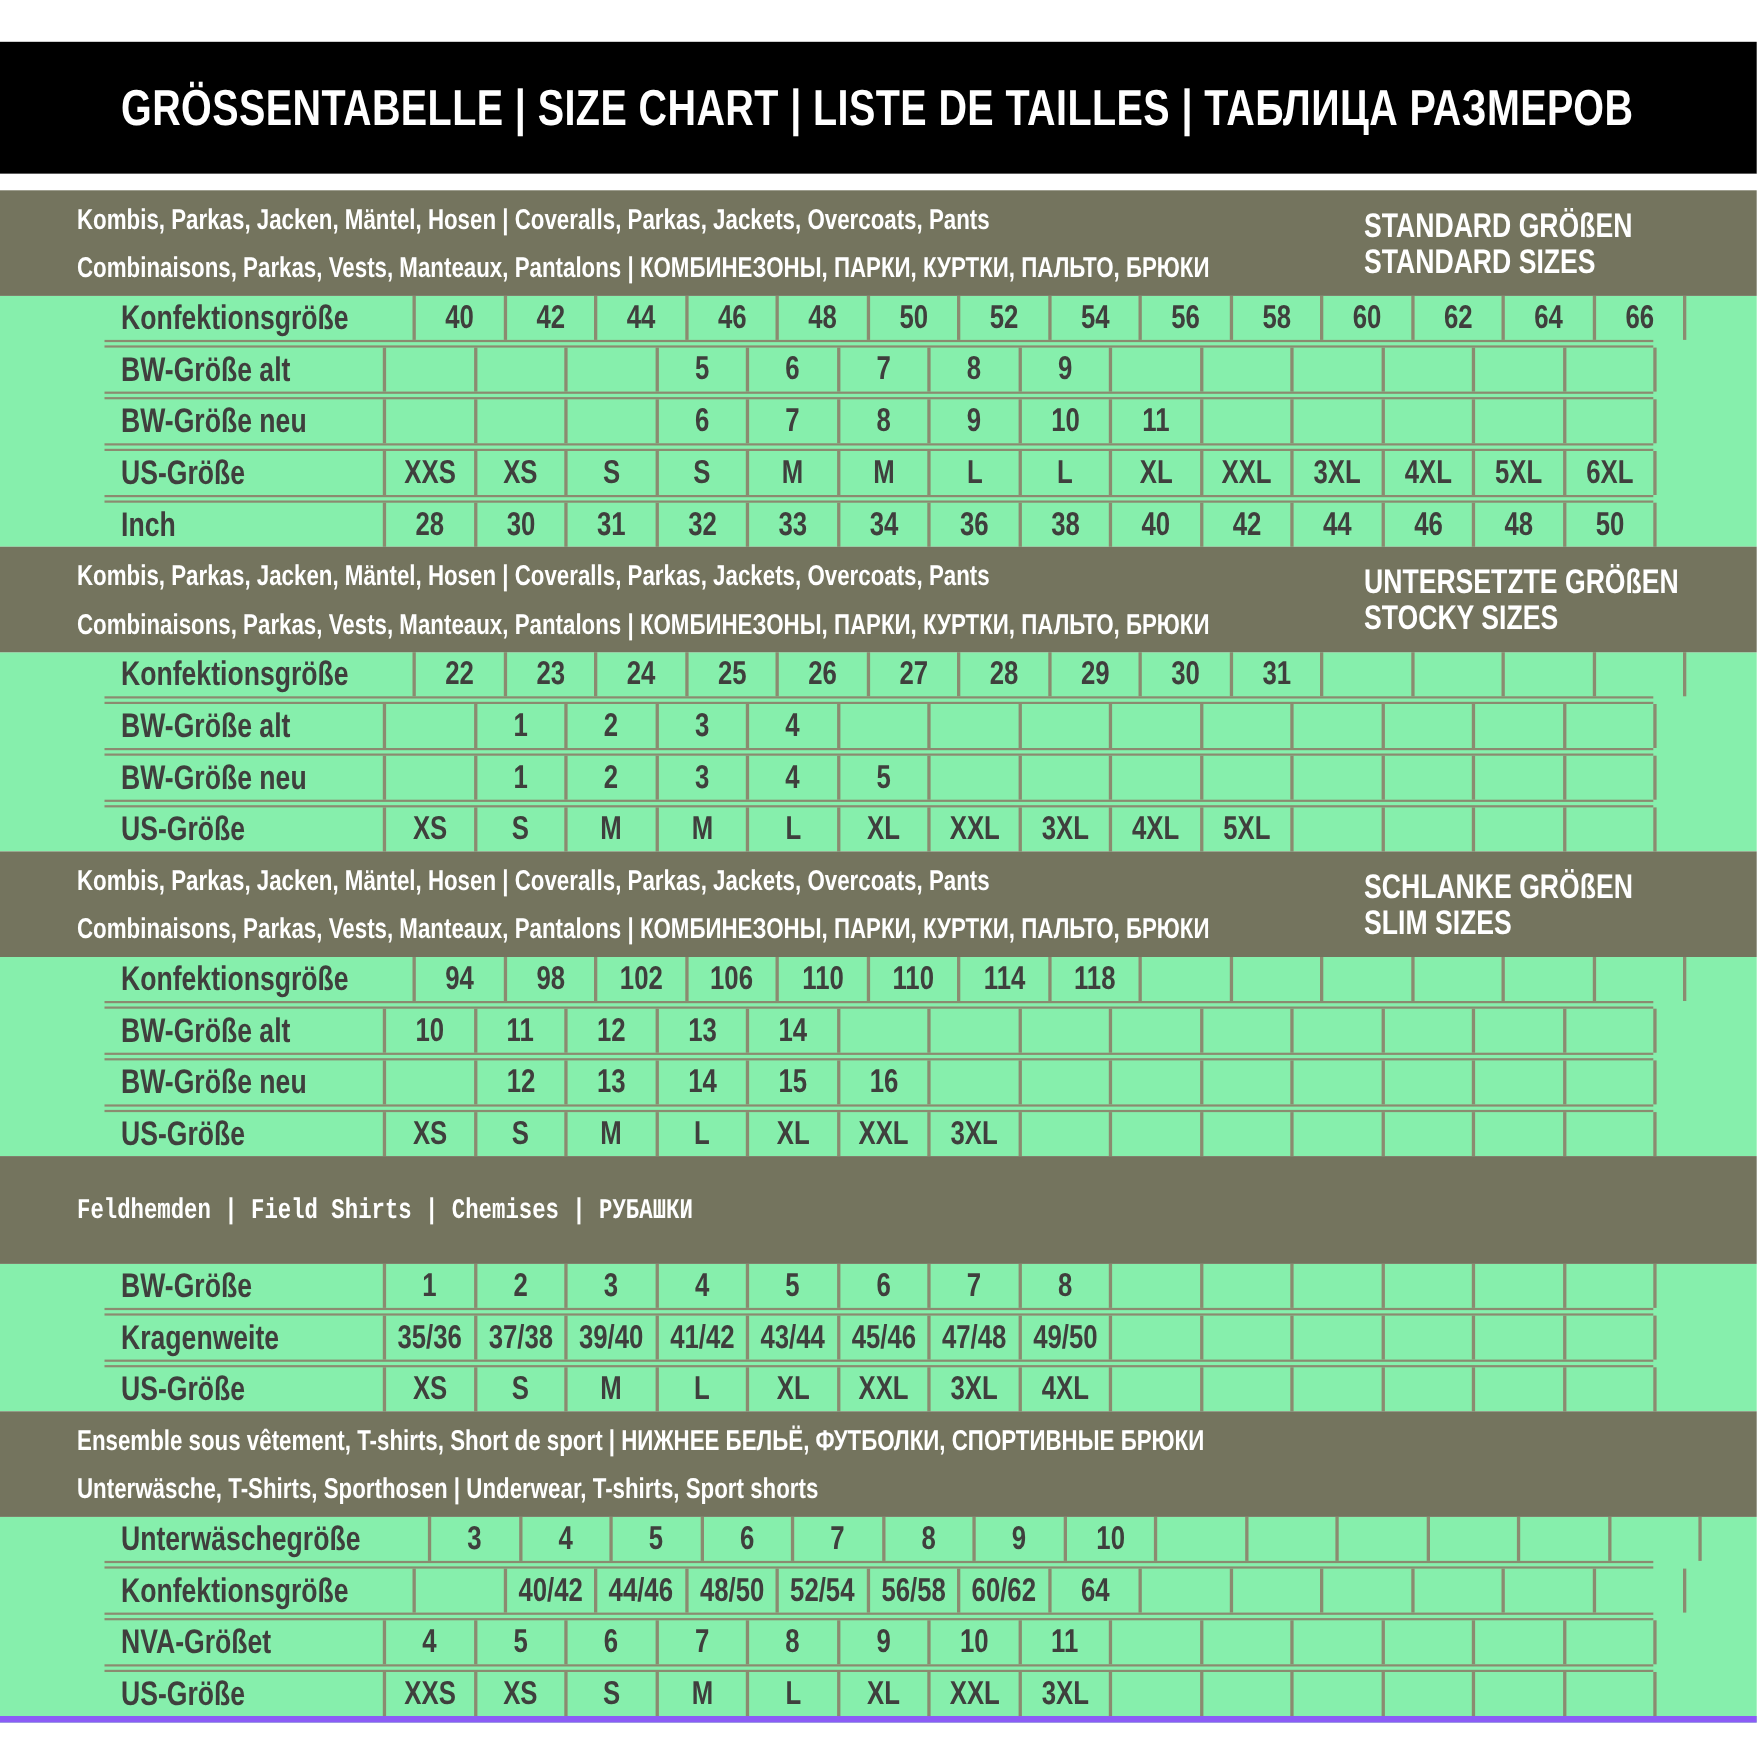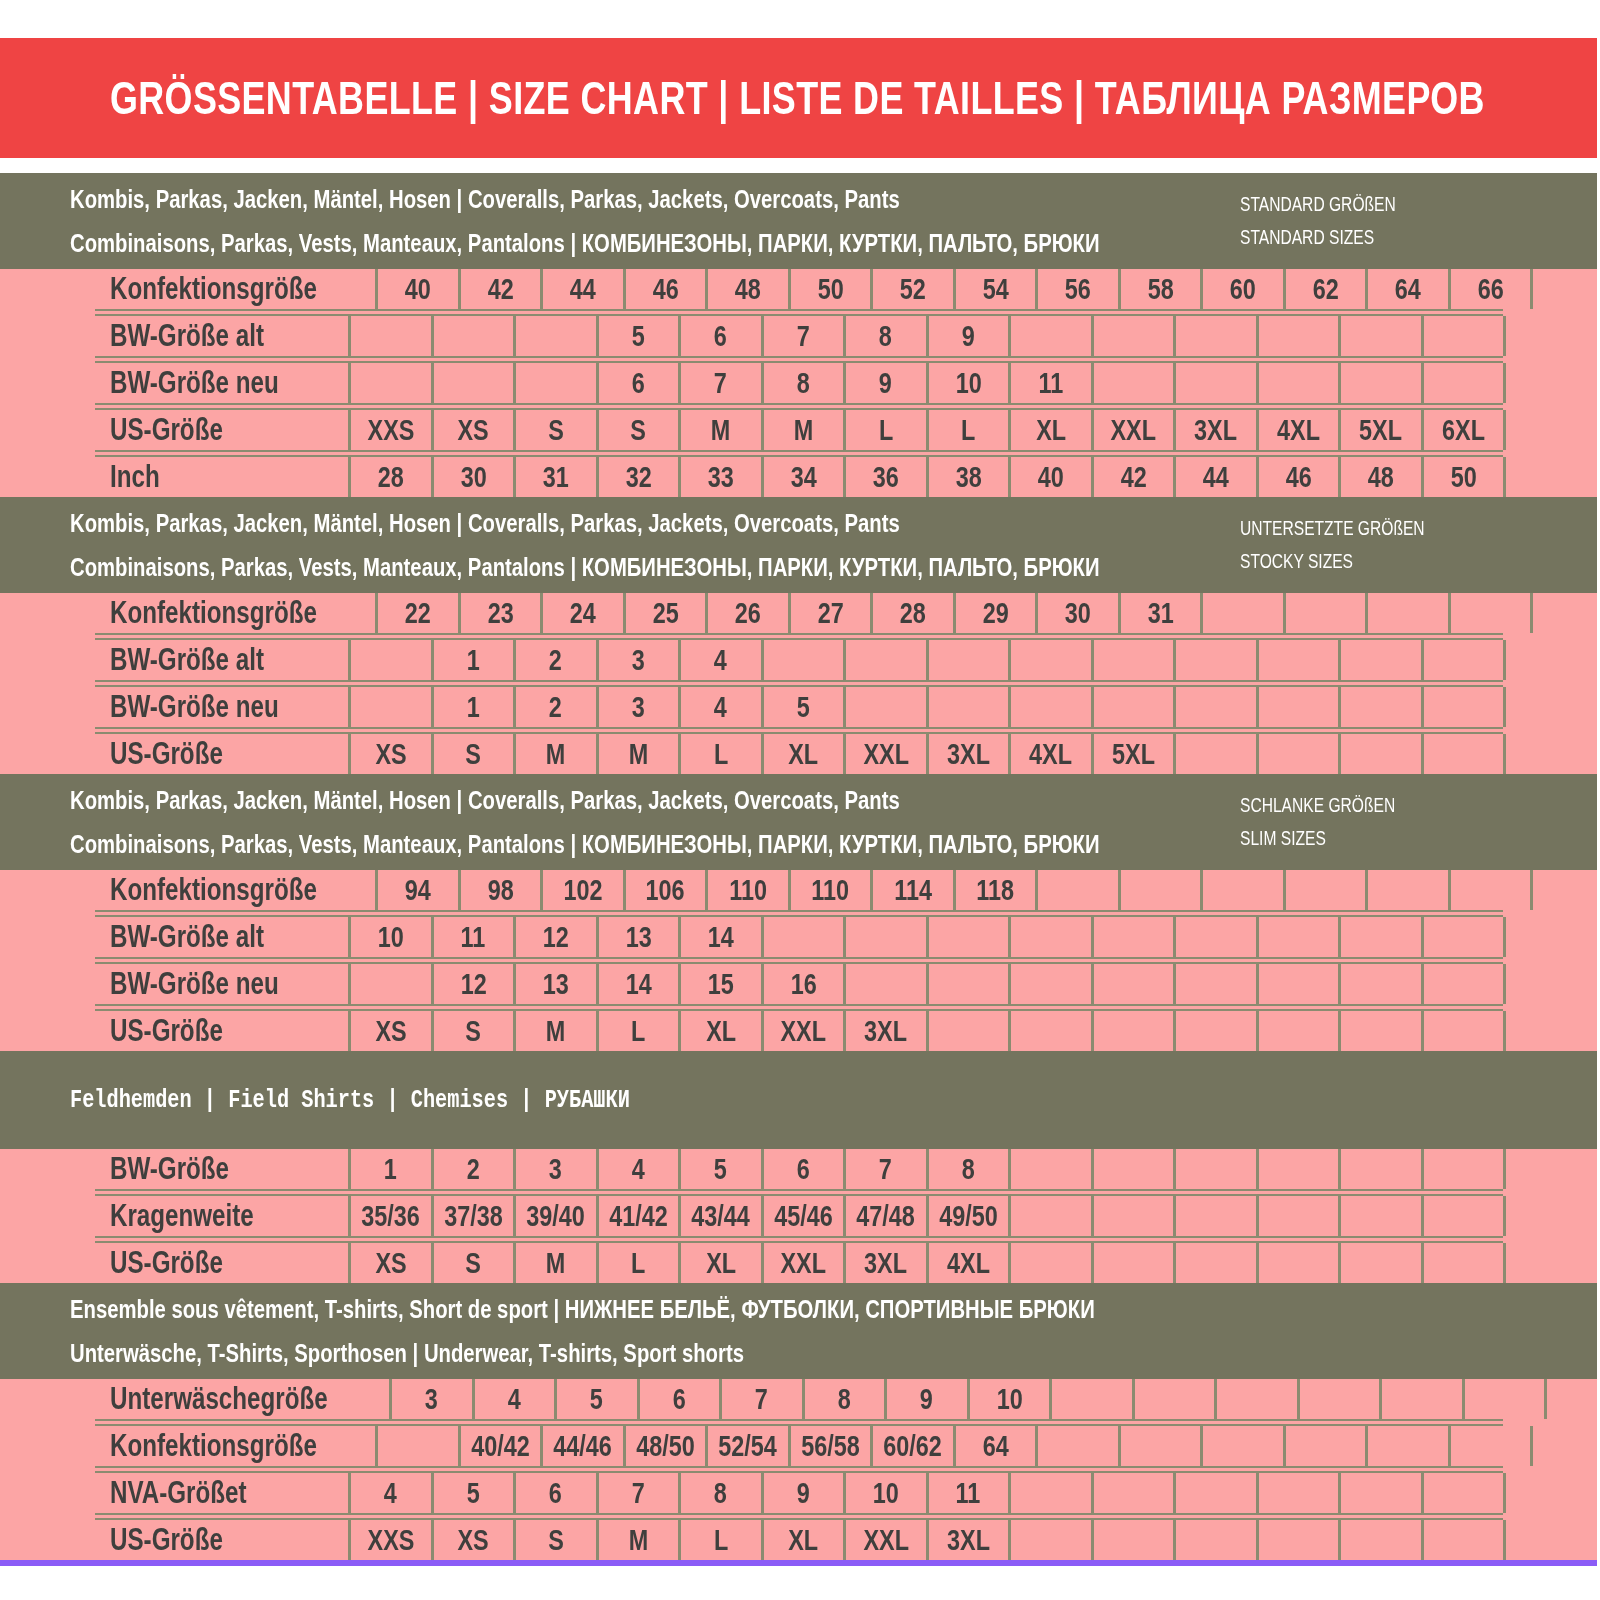--- a/index.html
+++ b/index.html
@@ -20,21 +20,21 @@
     display: inline-block;
     transform: scaleX(0.78);
     transform-origin: center center;
     white-space: nowrap;
   }
   .cxl { transform-origin: left center; }
 
   
   .titlebar {
     height: 120px;
-    background: #ef4444;
+    background: #000000;
     display: flex;
     align-items: center;
     padding-left: 110px;
     box-sizing: border-box;
   }
   .titlebar .title {
     color: #ffffff;
     font-size: 46px;
     font-weight: 700;
     letter-spacing: 0.5px;
@@ -53,25 +53,25 @@
   }
   .bar-2line { height: 96px; row-gap: 18px; }
   .bar-1line { height: 98px; font-family: Liberation Mono, monospace; }
   .bl { font-size: 26px; font-weight: 700; line-height: 26px; }
   .side {
     position: absolute;
     left: 1240px;
     top: 50%;
     transform: translateY(-50%);
   }
-  .sl { font-size: 20px; font-weight: 400; line-height: 33px; }
+  .sl { font-size: 31px; font-weight: 700; line-height: 33px; }
 
   
   .tbl {
-    background: #fca5a5;
+    background: #86efac;
     width: 1597px;
   }
   .tbl-last { border-bottom: 6px solid #8b5cf6; }
   .trow {
     display: flex;
     height: 40px;
     align-items: stretch;
   }
   .cell {
     display: flex;

